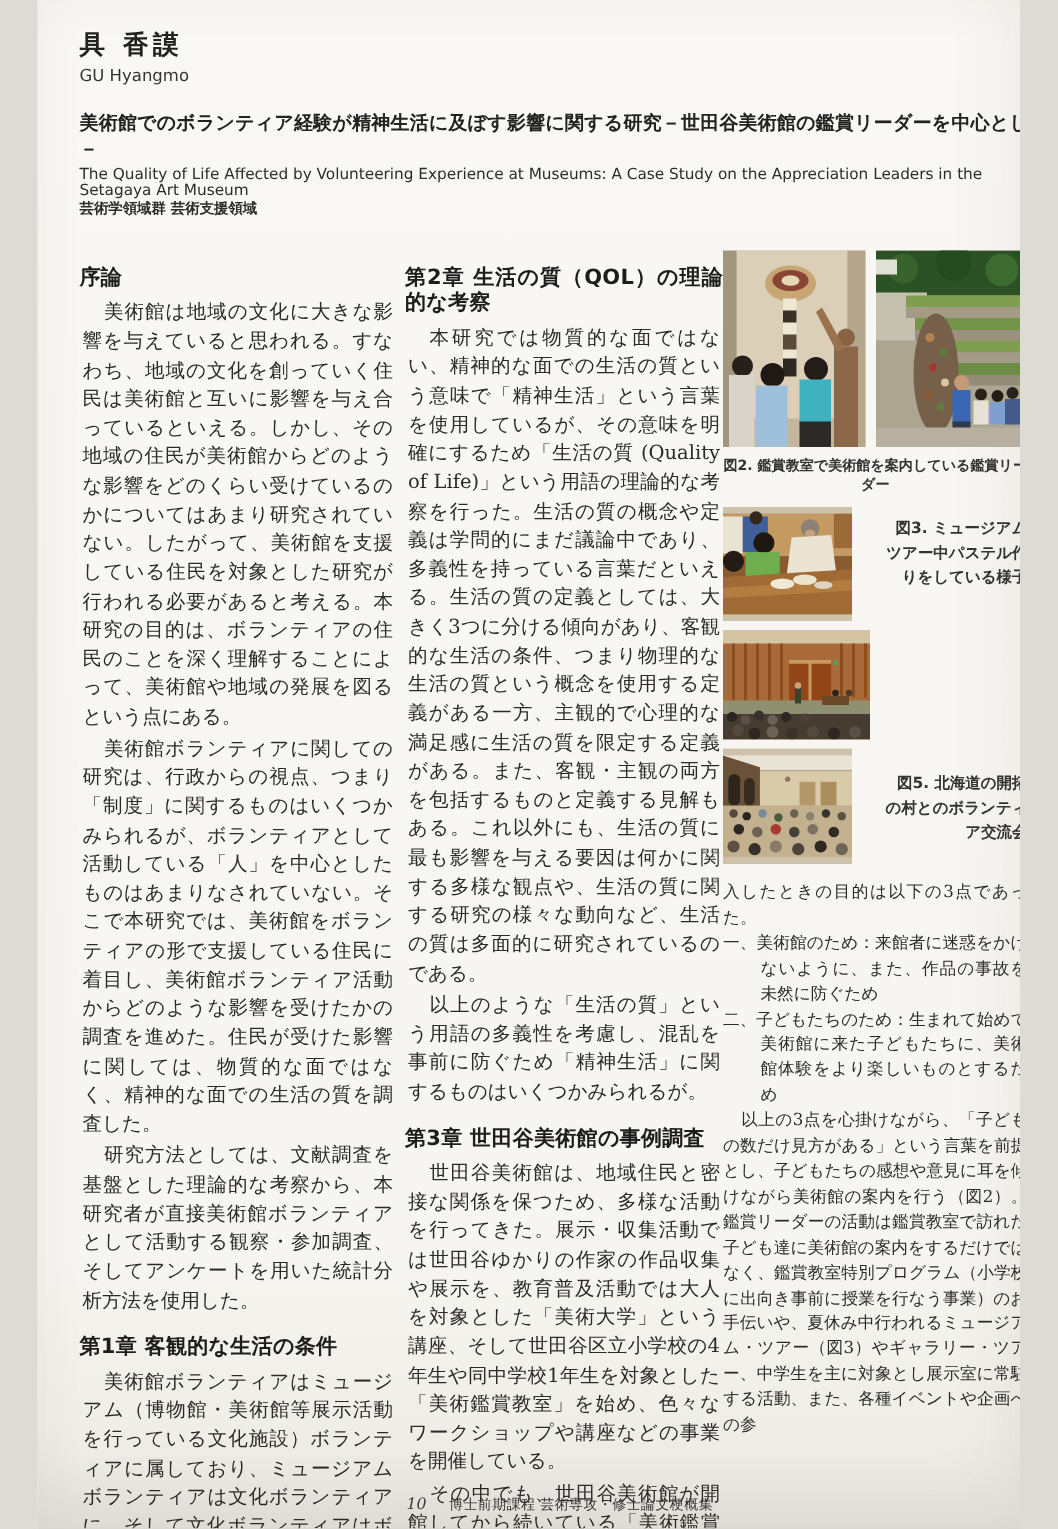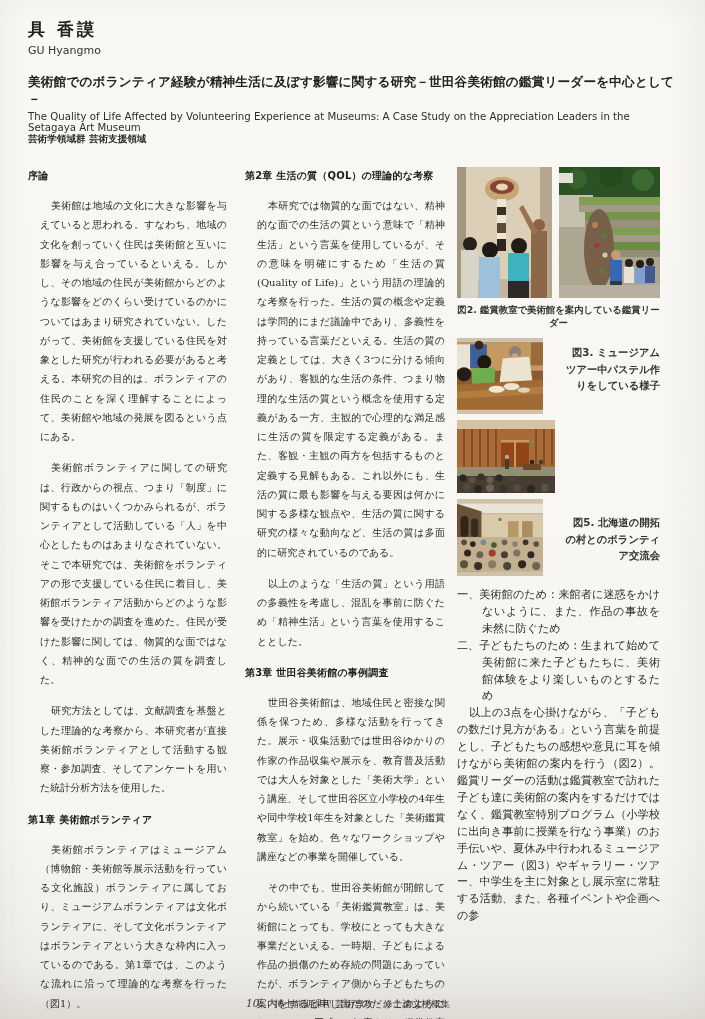--- a/index.html
+++ b/index.html
@@ -1,38 +1,38 @@
 <!DOCTYPE html>
 <html><head>
 <meta charset="utf-8">
 <style>
   html,body{margin:0;padding:0;background:#dddbd6;}
   .page{
-    position:relative;width:705px;height:1019px;margin:0 auto;overflow:hidden;
+    position:relative;width:655px;height:1019px;margin:0 auto;overflow:hidden;
     background:linear-gradient(180deg,#f9f8f5 0%,#f7f5f1 82%,#efede8 94%,#e6e4de 100%);
     box-shadow:inset -14px -20px 40px rgba(60,55,45,0.05), inset 10px 6px 30px rgba(60,55,45,0.03);
     font-family:"DejaVu Serif",serif;color:#2b2a28;
   }
   
   .hdr{position:absolute;left:28px;top:18px;width:650px;font-family:"DejaVu Sans","Liberation Sans",sans-serif;}
   .author-ja{font-size:17px;font-weight:600;letter-spacing:3px;color:#222;}
   .author-en{font-size:11px;margin-top:3px;color:#333;}
   .title-ja{font-size:12.6px;font-weight:600;margin-top:17px;color:#222;letter-spacing:.2px;}
   .title-en{font-size:10.2px;margin-top:3px;color:#2c2c2c;}
   .affil{font-size:9.6px;font-weight:700;color:#2c2c2c;}
   
   .col{position:absolute;top:167px;text-align:justify;}
   .col1{left:28px;width:211px;}
   .col2{left:245px;width:212px;}
   .col3{left:457px;width:203px;}
-  .col1 p,.col2 p{font-size:10px;line-height:19.25px;margin:12px;}
+  .col1 p,.col2 p{font-size:13px;line-height:19.25px;margin:2px;}
   .col3 p,.col3 .li{font-size:11.1px;line-height:16.9px;margin:0;}
   .ind{text-indent:1.1em;}
-  h3{font-family:"DejaVu Sans","Liberation Sans",sans-serif;font-size:10px;font-weight:700;
-     color:#1d1d1d;margin:0 0 5px 0;line-height:17px;letter-spacing:.2px;}
+  h3{font-family:"DejaVu Sans","Liberation Sans",sans-serif;font-size:14px;font-weight:700;
+     color:#1d1d1d;margin:10px 0 5px 0;line-height:17px;letter-spacing:.2px;}
   .h-gap{margin-top:13px;}
   .li{text-indent:-2.25em;padding-left:2.25em;}
   
   .fig1box{position:relative;margin-top:9px;width:205px;height:97px;background:#fcfcfb;border:1px solid #6c6c6c;}
   .ring{position:absolute;border-radius:50%;}
   .r0{left:5px;top:3px;width:193px;height:89px;background:#c8bfe2;border:1.5px solid #352a6e;}
   .r1{left:29px;top:20px;width:145px;height:64px;background:#b9a9d8;border:1.5px solid #4f71c4;}
   .rlab{position:absolute;width:100%;text-align:center;font-family:"DejaVu Sans",sans-serif;font-weight:700;}
   .rl0{top:6px;font-size:11px;color:#151515;}
   .rl1{top:3px;font-size:8.5px;color:#3a50b4;}
@@ -61,39 +61,39 @@
     <div class="title-ja">美術館でのボランティア経験が精神生活に及ぼす影響に関する研究－世田谷美術館の鑑賞リーダーを中心として－</div>
     <div class="title-en">The Quality of Life Affected by Volunteering Experience at Museums: A Case Study on the Appreciation Leaders in the Setagaya Art Museum</div>
     <div class="affil">芸術学領域群 芸術支援領域</div>
   </div>
 
   <div class="col col1">
     <h3>序論</h3>
     <p class="ind">美術館は地域の文化に大きな影響を与えていると思われる。すなわち、地域の文化を創っていく住民は美術館と互いに影響を与え合っているといえる。しかし、その地域の住民が美術館からどのような影響をどのくらい受けているのかについてはあまり研究されていない。したがって、美術館を支援している住民を対象とした研究が行われる必要があると考える。本研究の目的は、ボランティアの住民のことを深く理解することによって、美術館や地域の発展を図るという点にある。</p>
     <p class="ind">美術館ボランティアに関しての研究は、行政からの視点、つまり「制度」に関するものはいくつかみられるが、ボランティアとして活動している「人」を中心としたものはあまりなされていない。そこで本研究では、美術館をボランティアの形で支援している住民に着目し、美術館ボランティア活動からどのような影響を受けたかの調査を進めた。住民が受けた影響に関しては、物質的な面ではなく、精神的な面での生活の質を調査した。</p>
     <p class="ind">研究方法としては、文献調査を基盤とした理論的な考察から、本研究者が直接美術館ボランティアとして活動する観察・参加調査、そしてアンケートを用いた統計分析方法を使用した。</p>
-    <h3 class="h-gap">第1章 美術館ボランティア</h3>
+    <h3 class="h-gap">第1章 客観的な生活の条件</h3>
     <p class="ind">美術館ボランティアはミュージアム（博物館・美術館等展示活動を行っている文化施設）ボランティアに属しており、ミュージアムボランティアは文化ボランティアに、そして文化ボランティアはボランティアという大きな枠内に入っているのである。第1章では、このような流れに沿って理論的な考察を行った（図1）。</p>
 
     <div class="fig1box">
       <div class="ring r0">
         <div class="rlab rl0">ボランティア</div>
       </div>
       <div class="ring r1">
         <div class="rlab rl1">文化ボランティア</div>
       </div>
 
     </div>
 
   </div>
 
   <div class="col col2">
     <h3>第2章 生活の質（QOL）の理論的な考察</h3>
     <p class="ind">本研究では物質的な面ではない、精神的な面での生活の質という意味で「精神生活」という言葉を使用しているが、その意味を明確にするため「生活の質 (Quality of Life)」という用語の理論的な考察を行った。生活の質の概念や定義は学問的にまだ議論中であり、多義性を持っている言葉だといえる。生活の質の定義としては、大きく3つに分ける傾向があり、客観的な生活の条件、つまり物理的な生活の質という概念を使用する定義がある一方、主観的で心理的な満足感に生活の質を限定する定義がある。また、客観・主観の両方を包括するものと定義する見解もある。これ以外にも、生活の質に最も影響を与える要因は何かに関する多様な観点や、生活の質に関する研究の様々な動向など、生活の質は多面的に研究されているのである。</p>
-    <p class="ind">以上のような「生活の質」という用語の多義性を考慮し、混乱を事前に防ぐため「精神生活」という言葉を使用することとした。</p>
+    <p class="ind">以上のような「生活の質」という用語の多義性を考慮し、混乱を事前に防ぐため「精神生活」に関するものはいくつかみられるが。</p>
     <h3 class="h-gap">第3章 世田谷美術館の事例調査</h3>
     <p class="ind">世田谷美術館は、地域住民と密接な関係を保つため、多様な活動を行ってきた。展示・収集活動では世田谷ゆかりの作家の作品収集や展示を、教育普及活動では大人を対象とした「美術大学」という講座、そして世田谷区立小学校の4年生や同中学校1年生を対象とした「美術鑑賞教室」を始め、色々なワークショップや講座などの事業を開催している。</p>
     <p class="ind">その中でも、世田谷美術館が開館してから続いている「美術鑑賞教室」は、美術館にとっても、学校にとっても大きな事業だといえる。一時期、子どもによる作品の損傷のため存続の問題にあっていたが、ボランティア側から子どもたちの案内をすると申し出たのだ。このようにして1997（平成9）年度より、鑑賞教室や美術館を支援する「鑑賞リーダー」と呼ばれる世田谷美術館のボランティアが誕生したのである。鑑賞リーダー制を導</p>
   </div>
 
   <div class="col col3">
 
     <div class="fig2row">
       <svg class="ph" width="95" height="131" viewBox="0 0 95 131">
         <rect width="95" height="131" fill="#c4b69c"></rect>
@@ -256,20 +256,21 @@
           <circle cx="40" cy="69" r="4.6" fill="#877a66"></circle>
             <circle cx="57" cy="71" r="4.6" fill="#4c443a"></circle>
           <circle cx="74" cy="69" r="4.6" fill="#2e2822"></circle>
             <circle cx="90" cy="71" r="4.6" fill="#6e6456"></circle>
         </g>
       </svg>
       <div class="sidecap pt3">図5. 北海道の開拓の村とのボランティア交流会</div>
     </div>
 
     <div class="col3-text">
+      <p>入したときの目的は以下の3点であった。</p>
       <div class="li">一、美術館のため：来館者に迷惑をかけないように、また、作品の事故を未然に防ぐため</div>
       <div class="li">二、子どもたちのため：生まれて始めて美術館に来た子どもたちに、美術館体験をより楽しいものとするため</div>
       <p class="ind">以上の3点を心掛けながら、「子どもの数だけ見方がある」という言葉を前提とし、子どもたちの感想や意見に耳を傾けながら美術館の案内を行う（図2）。鑑賞リーダーの活動は鑑賞教室で訪れた子ども達に美術館の案内をするだけではなく、鑑賞教室特別プログラム（小学校に出向き事前に授業を行なう事業）のお手伝いや、夏休み中行われるミュージアム・ツアー（図3）やギャラリー・ツアー、中学生を主に対象とし展示室に常駐する活動、また、各種イベントや企画への参</p>
     </div>
   </div>
 
   <div class="footer">
     <span class="pagenum">10</span>
     <span class="foottext">博士前期課程 芸術専攻・修士論文梗概集</span>
   </div>

